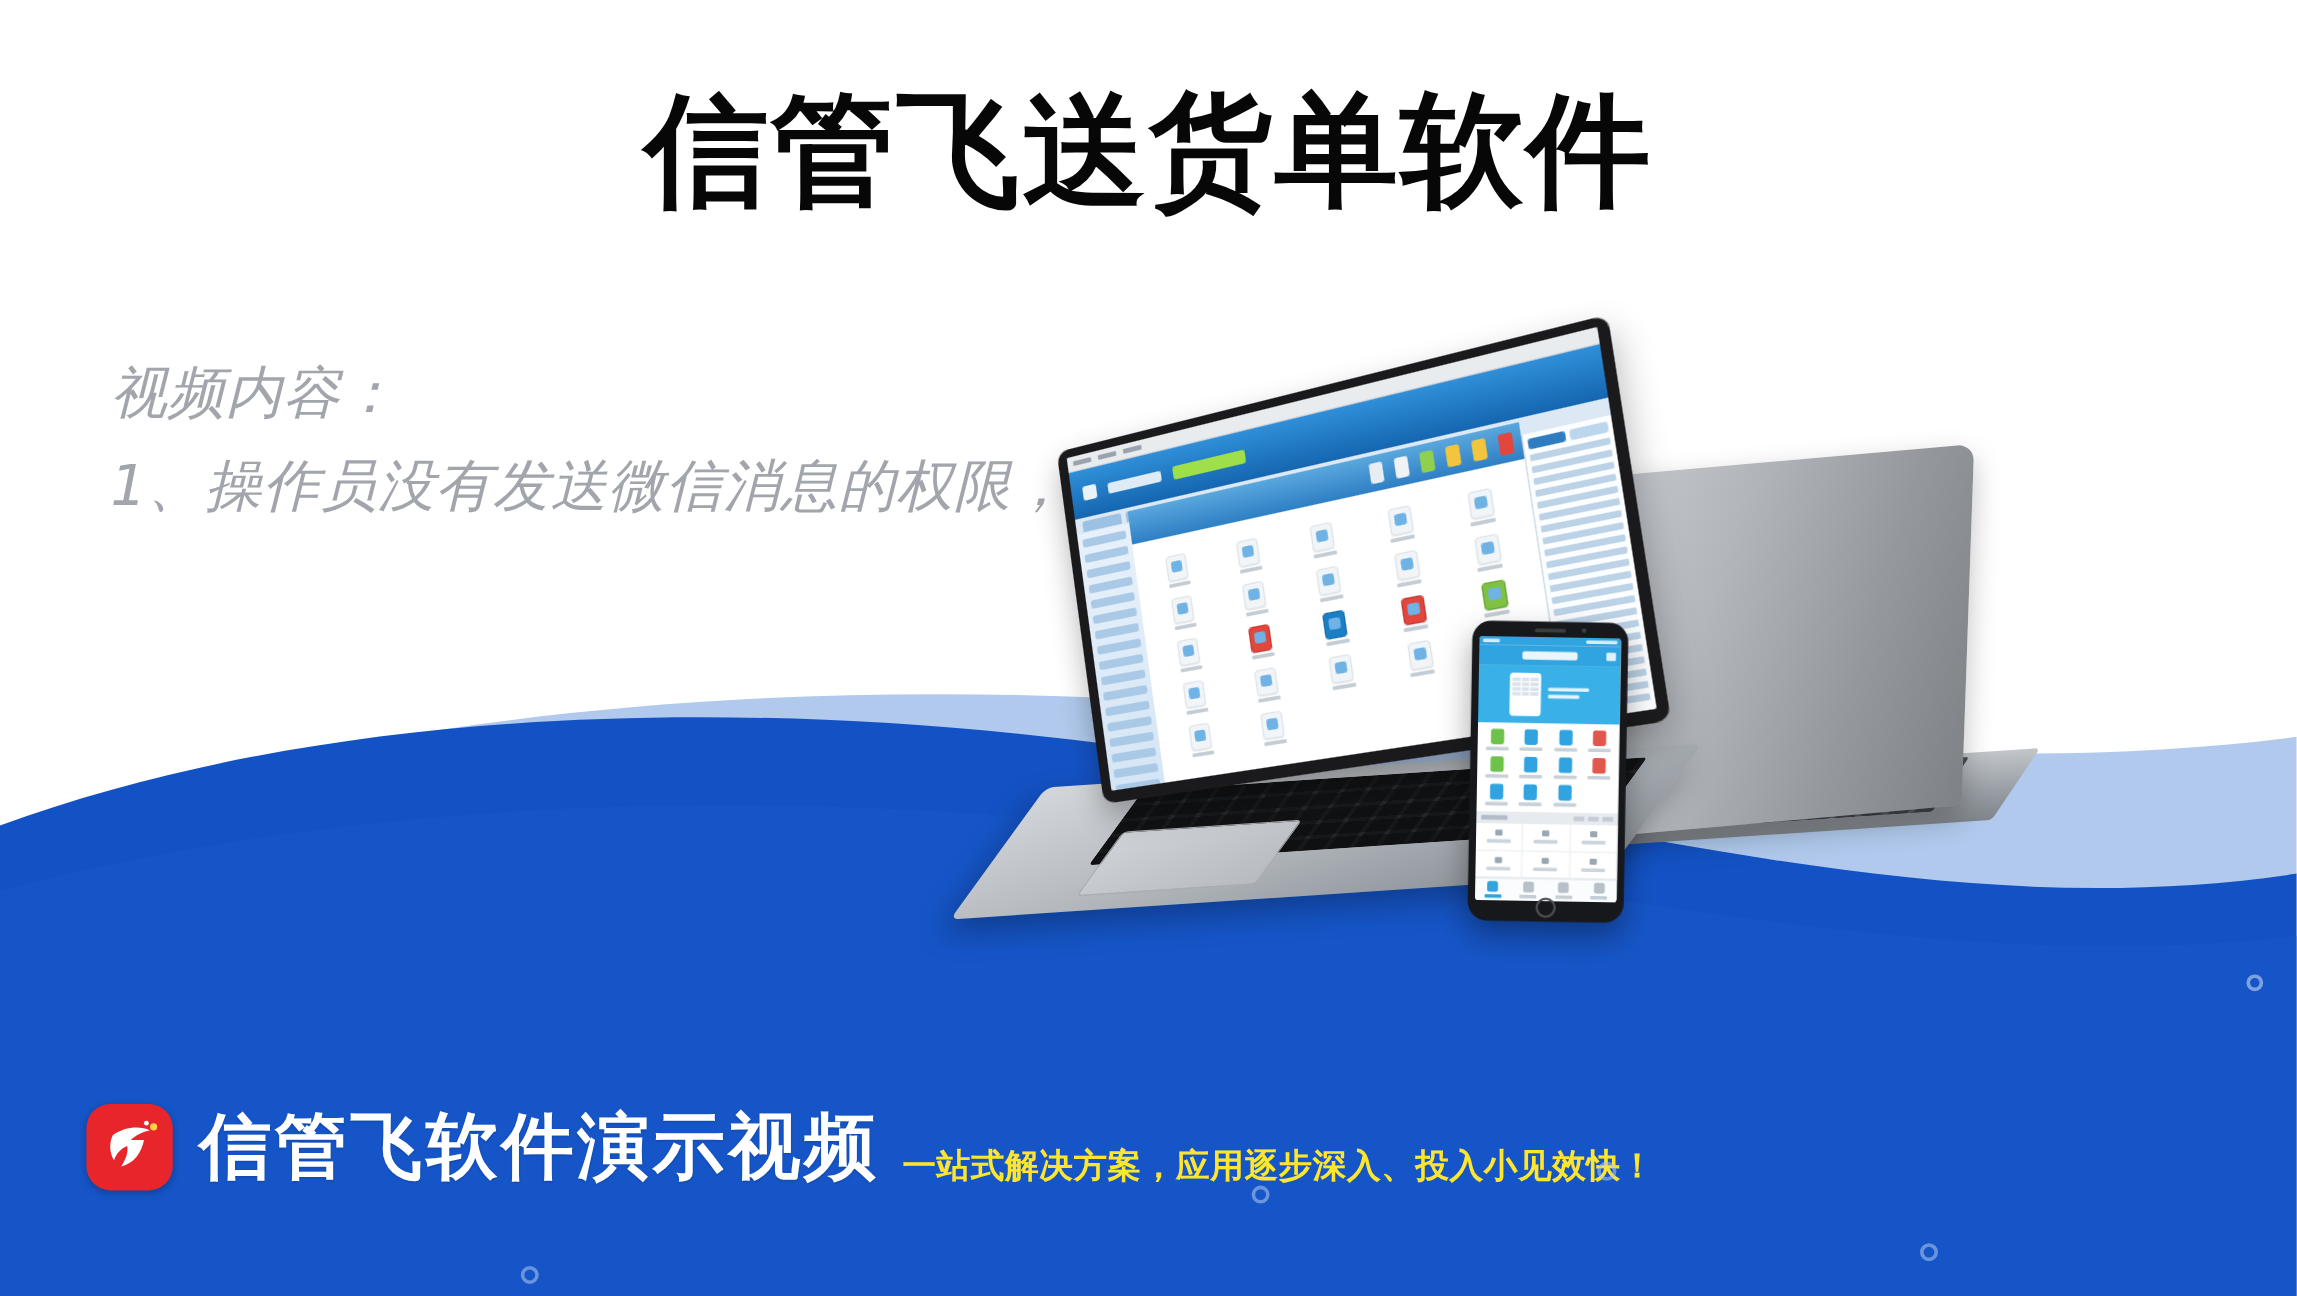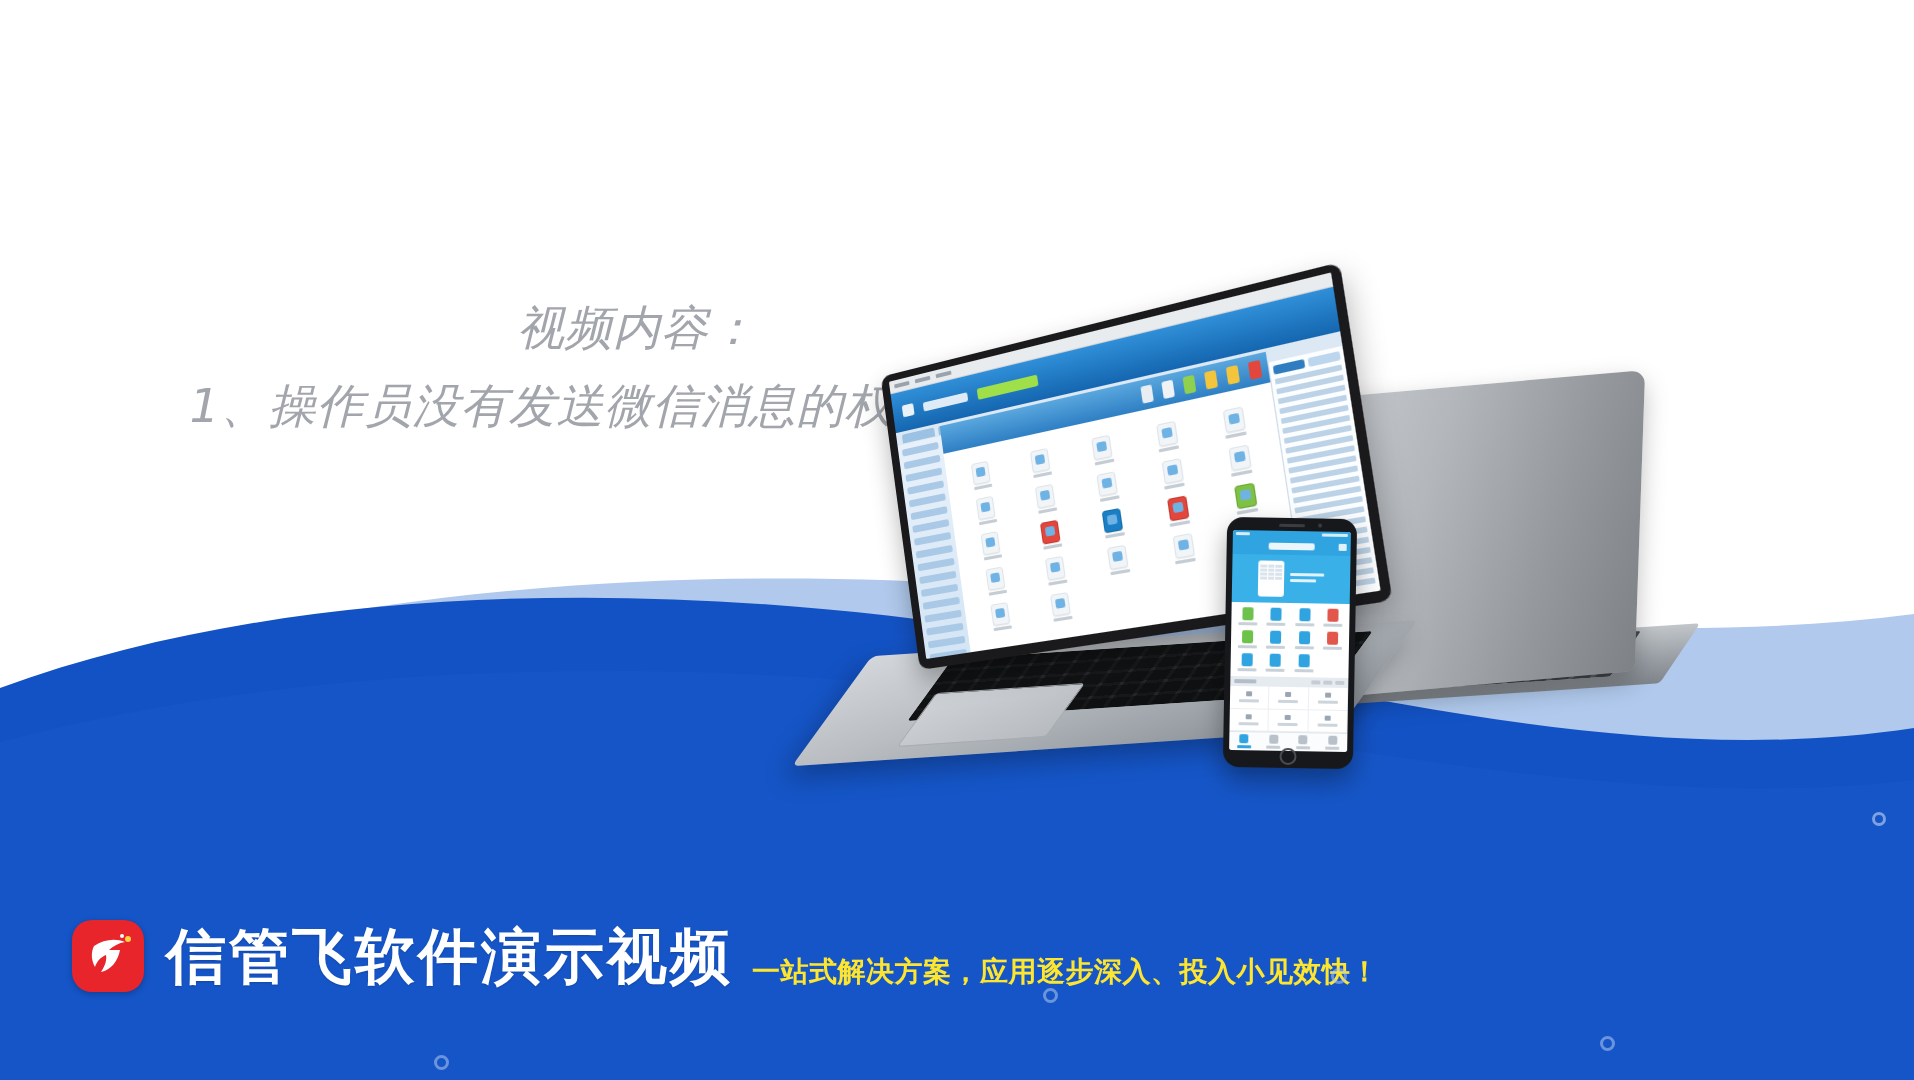--- a/index.html
+++ b/index.html
@@ -27,21 +27,21 @@
 
   
   #body-text{
     position:absolute;left:92px;top:292px;width:1090px;
     color:#a2a6ac;
     font-style:italic;
     font-size:47px;line-height:72px;
     font-family:"DejaVu Sans","Liberation Sans",sans-serif;
     letter-spacing:1px;
   }
-  #body-text .line{display:block;white-space:pre-wrap;text-align:center;}
+  #body-text .line{display:block;white-space:pre-wrap;}
   #body-text .line.lead{margin-bottom:6px;}
 
   
   #brand{
     position:absolute;left:72px;top:920px;
     display:flex;align-items:center;
   }
   #brand-logo{
     width:72px;height:72px;border-radius:20px;
     background:#e8252a;
@@ -216,20 +216,21 @@
     <svg viewBox="0 0 1914 1080" preserveAspectRatio="none" aria-hidden="true">
 
       <path d="M0 700 C 260 602, 620 560, 1000 586 C 1330 608, 1640 650, 1914 614 L1914 1080 L0 1080 Z" fill="#b0c9ec"></path>
 
       <path d="M0 688 C 300 578, 700 574, 1090 646 C 1420 707, 1660 766, 1914 728 L1914 1080 L0 1080 Z" fill="#1352c4"></path>
 
       <path d="M0 742 C 340 652, 760 652, 1140 716 C 1450 768, 1690 806, 1914 780 L1914 1080 L0 1080 Z" fill="#1757cb" opacity="0.55"></path>
     </svg>
   </div>
 
+  <div id="title">信管飞送货单软件</div>
 
   <div id="body-text">
     <span class="line lead">视频内容：</span>
     <span class="line">1、操作员没有发送微信消息的权限，如何</span>
   </div>
 
   <div id="devices">
 
     <div id="laptop-back-base"></div>
     <div id="laptop-back-keys"></div>

